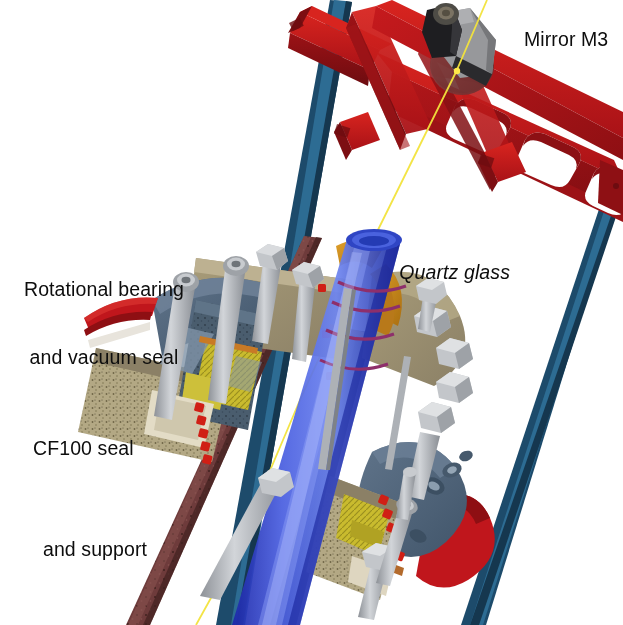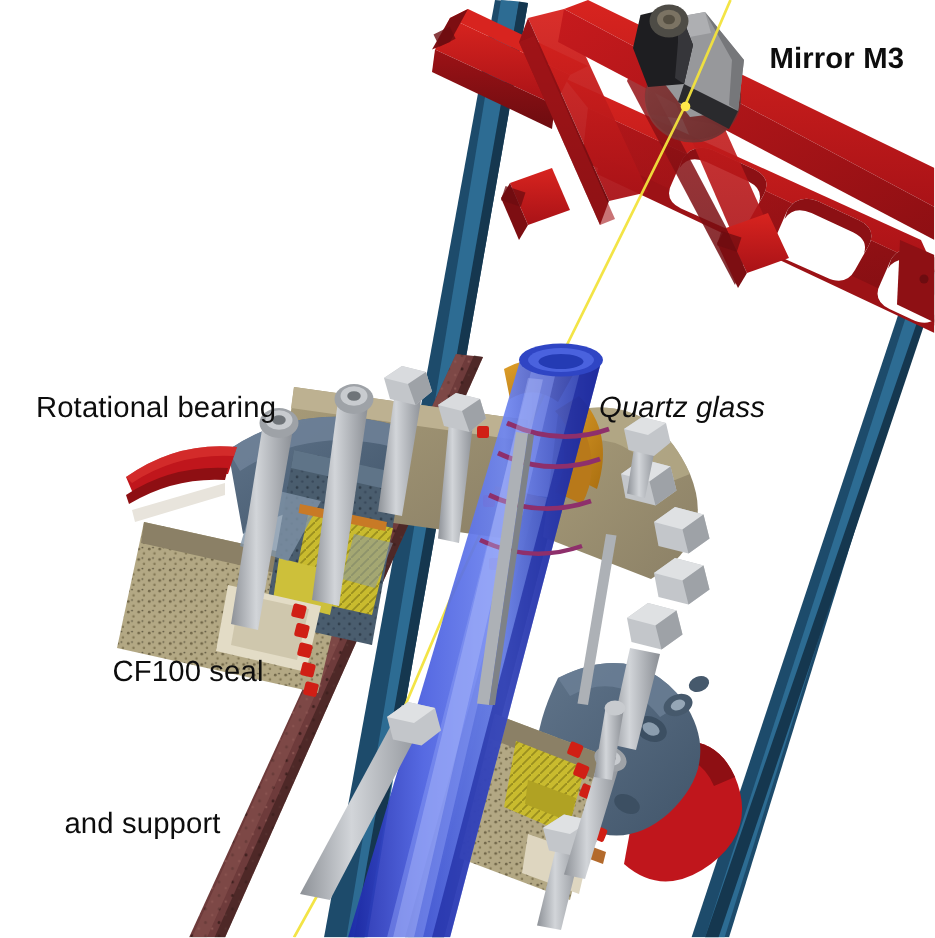--- a/index.html
+++ b/index.html
@@ -386,30 +386,31 @@
 
       <g>
         <ellipse cx="452" cy="470" rx="10" ry="7" transform="rotate(-22 452 470)" fill="#46596c"></ellipse>
         <ellipse cx="452" cy="470" rx="5" ry="3.4" transform="rotate(-22 452 470)" fill="#95a6b6"></ellipse>
         <ellipse cx="466" cy="456" rx="7" ry="5" transform="rotate(-22 466 456)" fill="#46596c"></ellipse>
       </g>
 
     </g>
   </svg>
 
-  <div class="anno tl" style="left:513px;top:28px;font-weight:bold;">Mirror M3</div>
-
-  <div class="anno tc" style="left:13px;top:216px;width:182px;">
+  <div class="anno tl" style="left:524px;top:28px;">Mirror M3</div>
+
+  <div class="anno tc" style="left:13px;top:233px;width:182px;">
     <div>Rotational bearing</div>
+    <div>and vacuum seal</div>
   </div>
 
   <div class="anno tr" style="left:386px;top:216px;width:124px;">
     <div>Quartz glass</div>
   </div>
 
-  <div class="anno tl" style="left:33px;top:437px;margin-left:42px;">CF100 seal</div>
+  <div class="anno tl" style="left:33px;top:437px;">CF100 seal</div>
 
   <div class="anno tc" style="left:20px;top:493px;width:150px;">
     <div>and support</div>
     
   </div>
 
 </div>
 
 </body></html>

